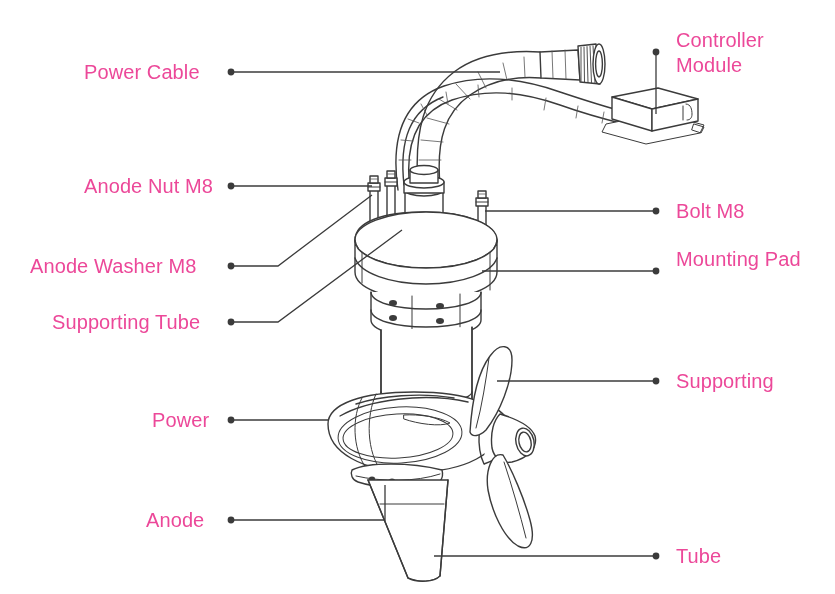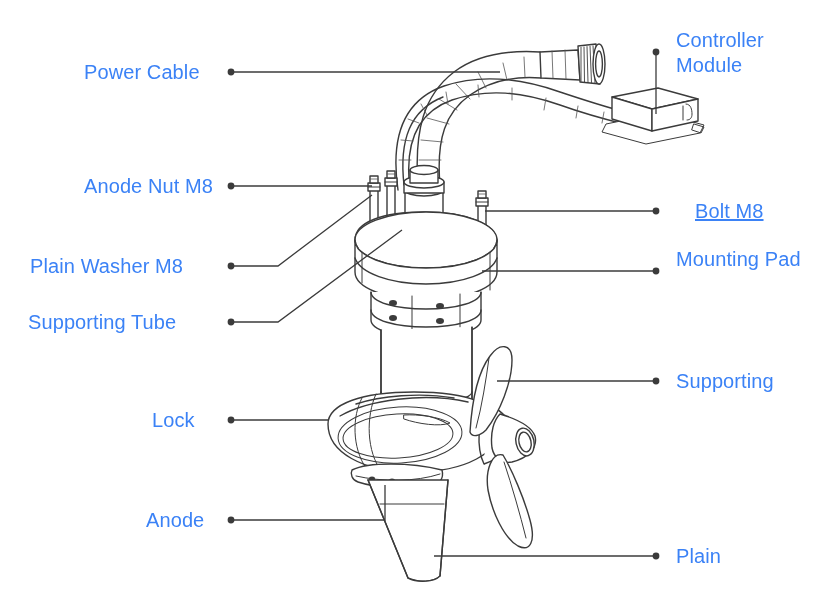--- a/index.html
+++ b/index.html
@@ -7,21 +7,21 @@
     width:835px;height:594px;
     background:#ffffff;
     font-family:"Liberation Sans", sans-serif;
     overflow:hidden;
     position:relative;
   }
   #stage{position:absolute;inset:0;width:835px;height:594px;}
   svg#diagram{position:absolute;left:0;top:0;width:835px;height:594px;display:block;}
   .lbl{
     position:absolute;
-    color:#3b82f6;
+    color:#ec4899;
     font-size:20px;
     line-height:25px;
     white-space:pre;
     font-family:"Liberation Sans", sans-serif;
     letter-spacing:0.1px;
   }
   .lbl.right{text-align:left;}
   .lbl.left{text-align:left;}
 </style>
 </head>
@@ -244,22 +244,22 @@
         <path d="M656,556 L434,556" class="leader"></path>
         <circle cx="656" cy="556" r="3.4" fill="#3b3b3b"></circle>
       </g>
   </svg>
 
   <div id="labels">
       <div class="lbl left" style="left: 84px; top: 60px;">Power Cable</div>
       <div class="lbl right" style="left: 676px; top: 28px;">Controller
 Module</div>
       <div class="lbl left" style="left: 84px; top: 174px;">Anode Nut M8</div>
-      <div class="lbl right" style="left: 695px; top: 199px; text-decoration: underline;">Bolt M8</div>
-      <div class="lbl left" style="left: 30px; top: 254px;">Plain Washer M8</div>
+      <div class="lbl right" style="left: 676px; top: 199px;">Bolt M8</div>
+      <div class="lbl left" style="left: 30px; top: 254px;">Anode Washer M8</div>
       <div class="lbl right" style="left: 676px; top: 247px;">Mounting Pad</div>
-      <div class="lbl left" style="left: 28px; top: 310px;">Supporting Tube</div>
+      <div class="lbl left" style="left: 52px; top: 310px;">Supporting Tube</div>
       <div class="lbl right" style="left: 676px; top: 369px;">Supporting</div>
-      <div class="lbl left" style="left: 152px; top: 408px;">Lock</div>
+      <div class="lbl left" style="left: 152px; top: 408px;">Power</div>
       <div class="lbl left" style="left: 146px; top: 508px;">Anode</div>
-      <div class="lbl right" style="left: 676px; top: 544px;">Plain</div>
+      <div class="lbl right" style="left: 676px; top: 544px;">Tube</div>
     </div>
 </div>
 
 </body></html>

